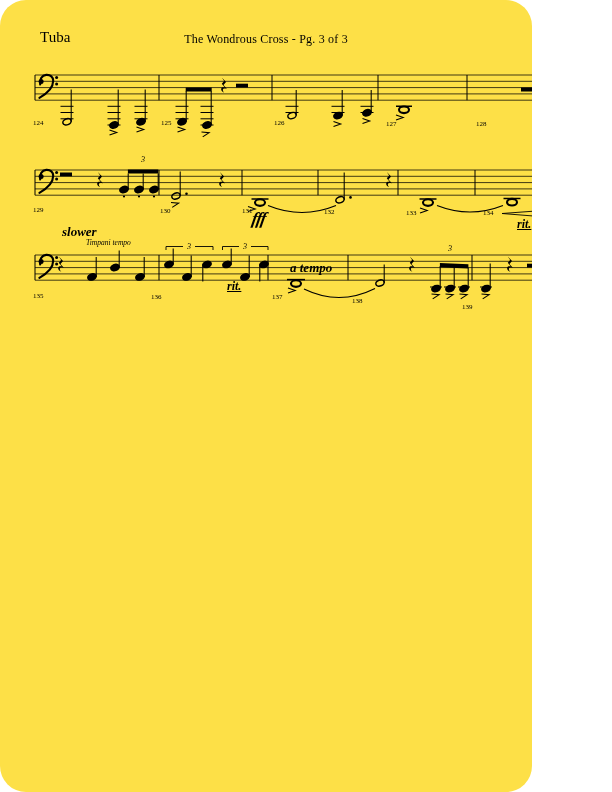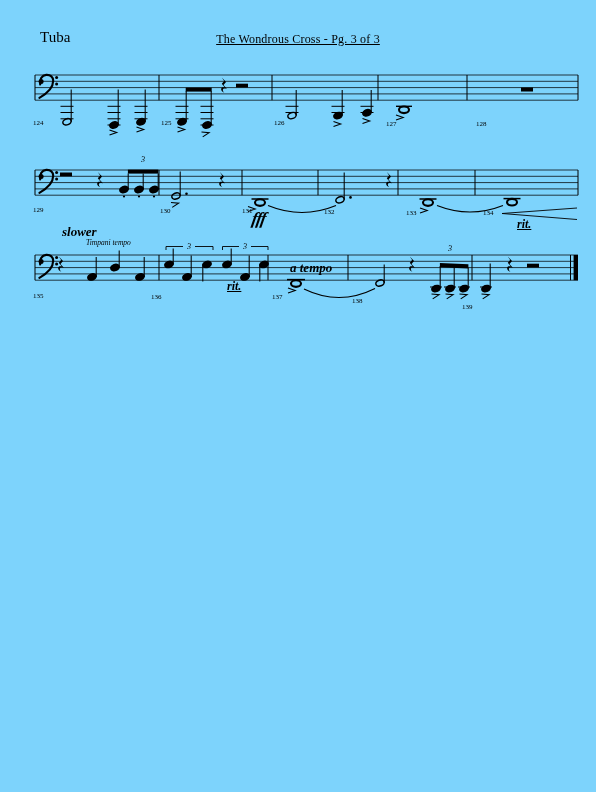--- a/index.html
+++ b/index.html
@@ -1,21 +1,21 @@
 <!DOCTYPE html>
 <html><head>
 <meta charset="utf-8">
 <style>
   html,body{margin:0;padding:0;background:#fff;}
-  .page{position:relative;width:596px;height:792px;background:#7dd3fc;overflow:hidden;
-        font-family:"Liberation Serif",serif;color:#000;}
+  .page{position:relative;width:532px;height:792px;background:#fde047;overflow:hidden;
+        font-family:"Liberation Serif",serif;color:#000;border-radius:26px;}
   .score-svg{position:absolute;left:0;top:0;}
   .hdr-instrument{position:absolute;left:40px;top:29px;font:15px "Liberation Serif",serif;}
   .hdr-title{position:absolute;left:0;right:0;top:32px;text-align:center;
-             font:12px "Liberation Serif",serif;letter-spacing:.2px;text-decoration:underline;}
+             font:12px "Liberation Serif",serif;letter-spacing:.2px;}
   .ann{position:absolute;white-space:nowrap;color:#000;line-height:1;}
   .ann.tempo{font:italic bold 13px "Liberation Serif",serif;}
   .ann.small{font:italic 7.5px "Liberation Serif",serif;}
   .ann.rit{font:italic bold 12px "Liberation Serif",serif;text-decoration:underline;}
   .ann.dyn{font:italic bold 17px "Liberation Serif",serif;transform:skewX(-10deg);letter-spacing:-1px;}
   .mnum{font:7px "Liberation Serif",serif;fill:#000;}
   .t3{font:italic 8px "Liberation Serif",serif;fill:#000;}
 </style>
 </head>
 <body>

